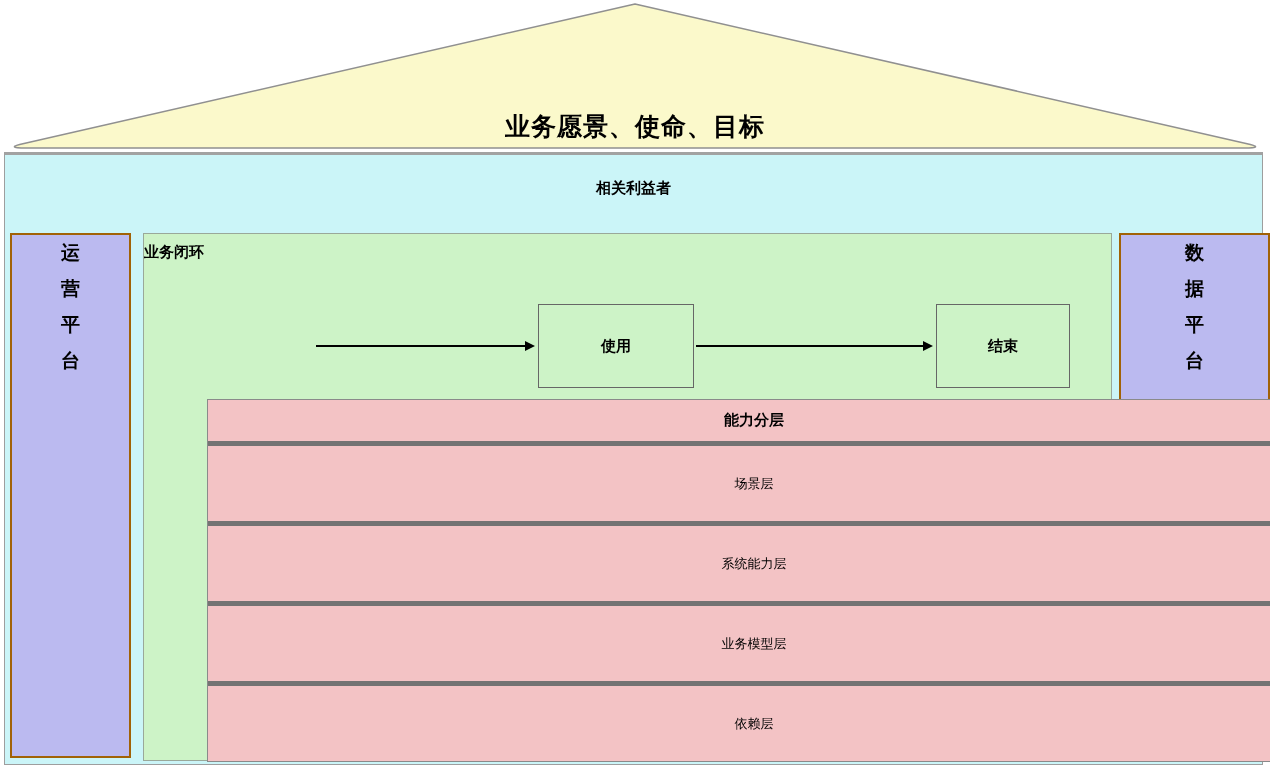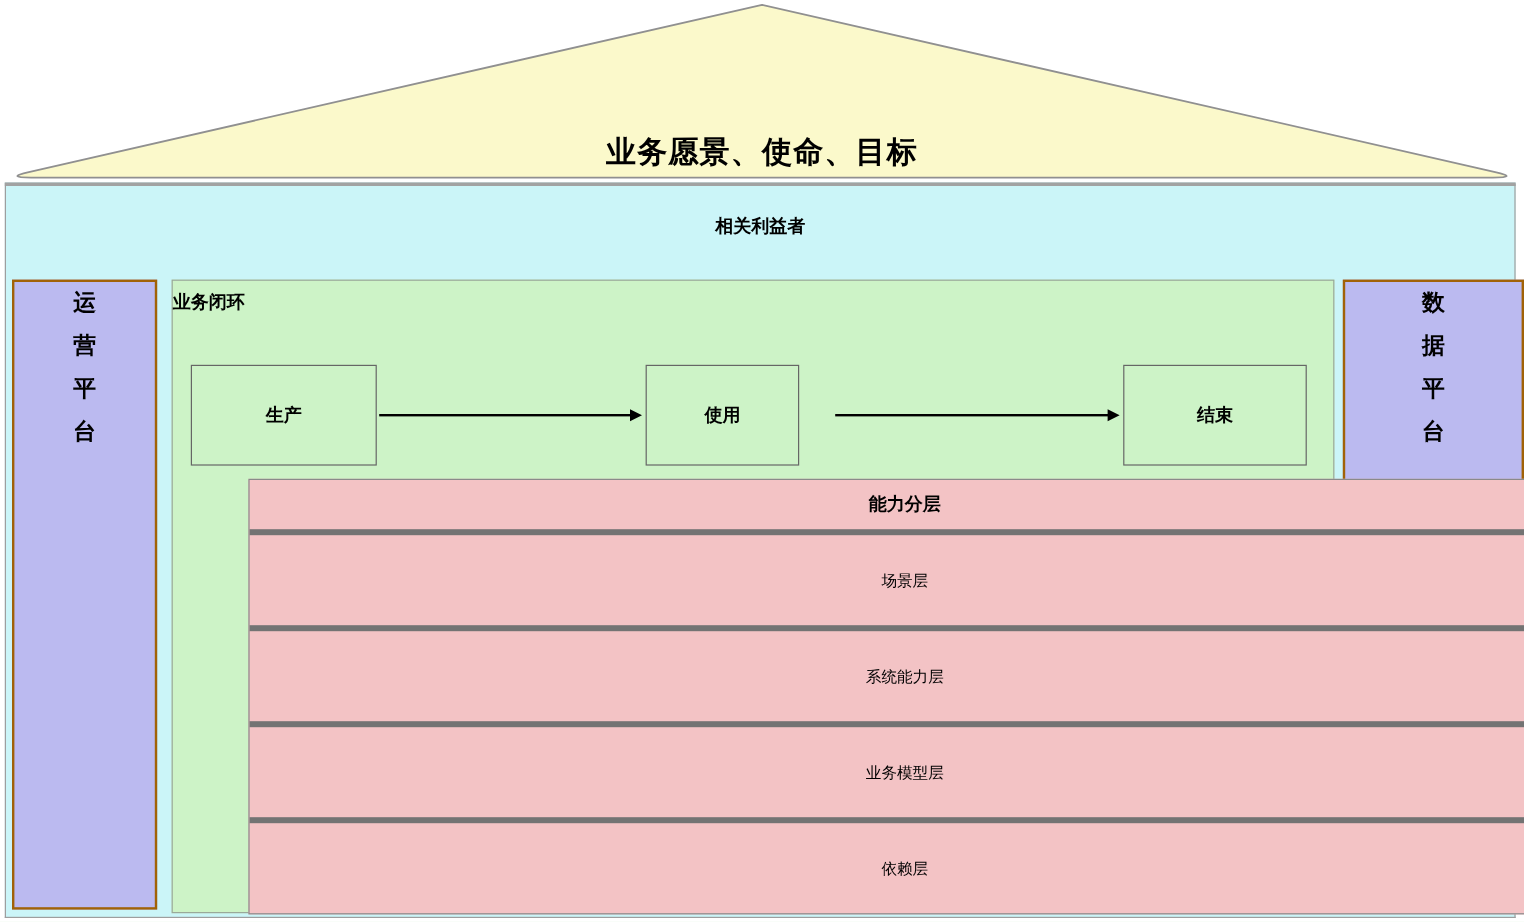--- a/index.html
+++ b/index.html
@@ -51,22 +51,22 @@
     position:absolute; top:9px; left:0; width:100%;
     font-size:15px; font-weight:bold;
   }
   .node {
     position:absolute; top:70px; height:84px;
     border:1px solid #666; background:transparent;
     display:flex; align-items:center; justify-content:center;
     font-size:15px; font-weight:bold;
   }
   .node1 { left:15px;  width:155px; }
-  .node2 { left:394px; width:128px;text-align:center; }
-  .node3 { left:792px; width:153px;font-family:Liberation Serif, serif; }
+  .node2 { left:394px; width:156px;text-align:center; }
+  .node3 { left:792px; width:134px;font-family:Liberation Serif, serif; }
 
   .arrow { position:absolute; top:111px; height:2px; background:#000; }
   .arrow::after {
     content:""; position:absolute; right:-9px; top:-4px; width:0; height:0;
     border-left:10px solid #000; border-top:5px solid transparent; border-bottom:5px solid transparent;
   }
   .arrow1 { left:172px; width:210px; }
   .arrow2 { left:552px; width:228px; }
 
   
@@ -103,21 +103,20 @@
       <span class="vtext">运营平台</span>
     </div>
 
     <div class="platform right">
       <span class="vtext">数据平台</span>
     </div>
 
     <div class="loop">
       <div class="loop-title">业务闭环</div>
 
-      <div class="node node1">生产</div>
       <div class="arrow arrow1"></div>
       <div class="node node2">使用</div>
       <div class="arrow arrow2"></div>
       <div class="node node3">结束</div>
 
       <div class="layers">
         <div class="layer-header">能力分层</div>
         <div class="layer">场景层</div>
         <div class="layer">系统能力层</div>
         <div class="layer">业务模型层</div>

